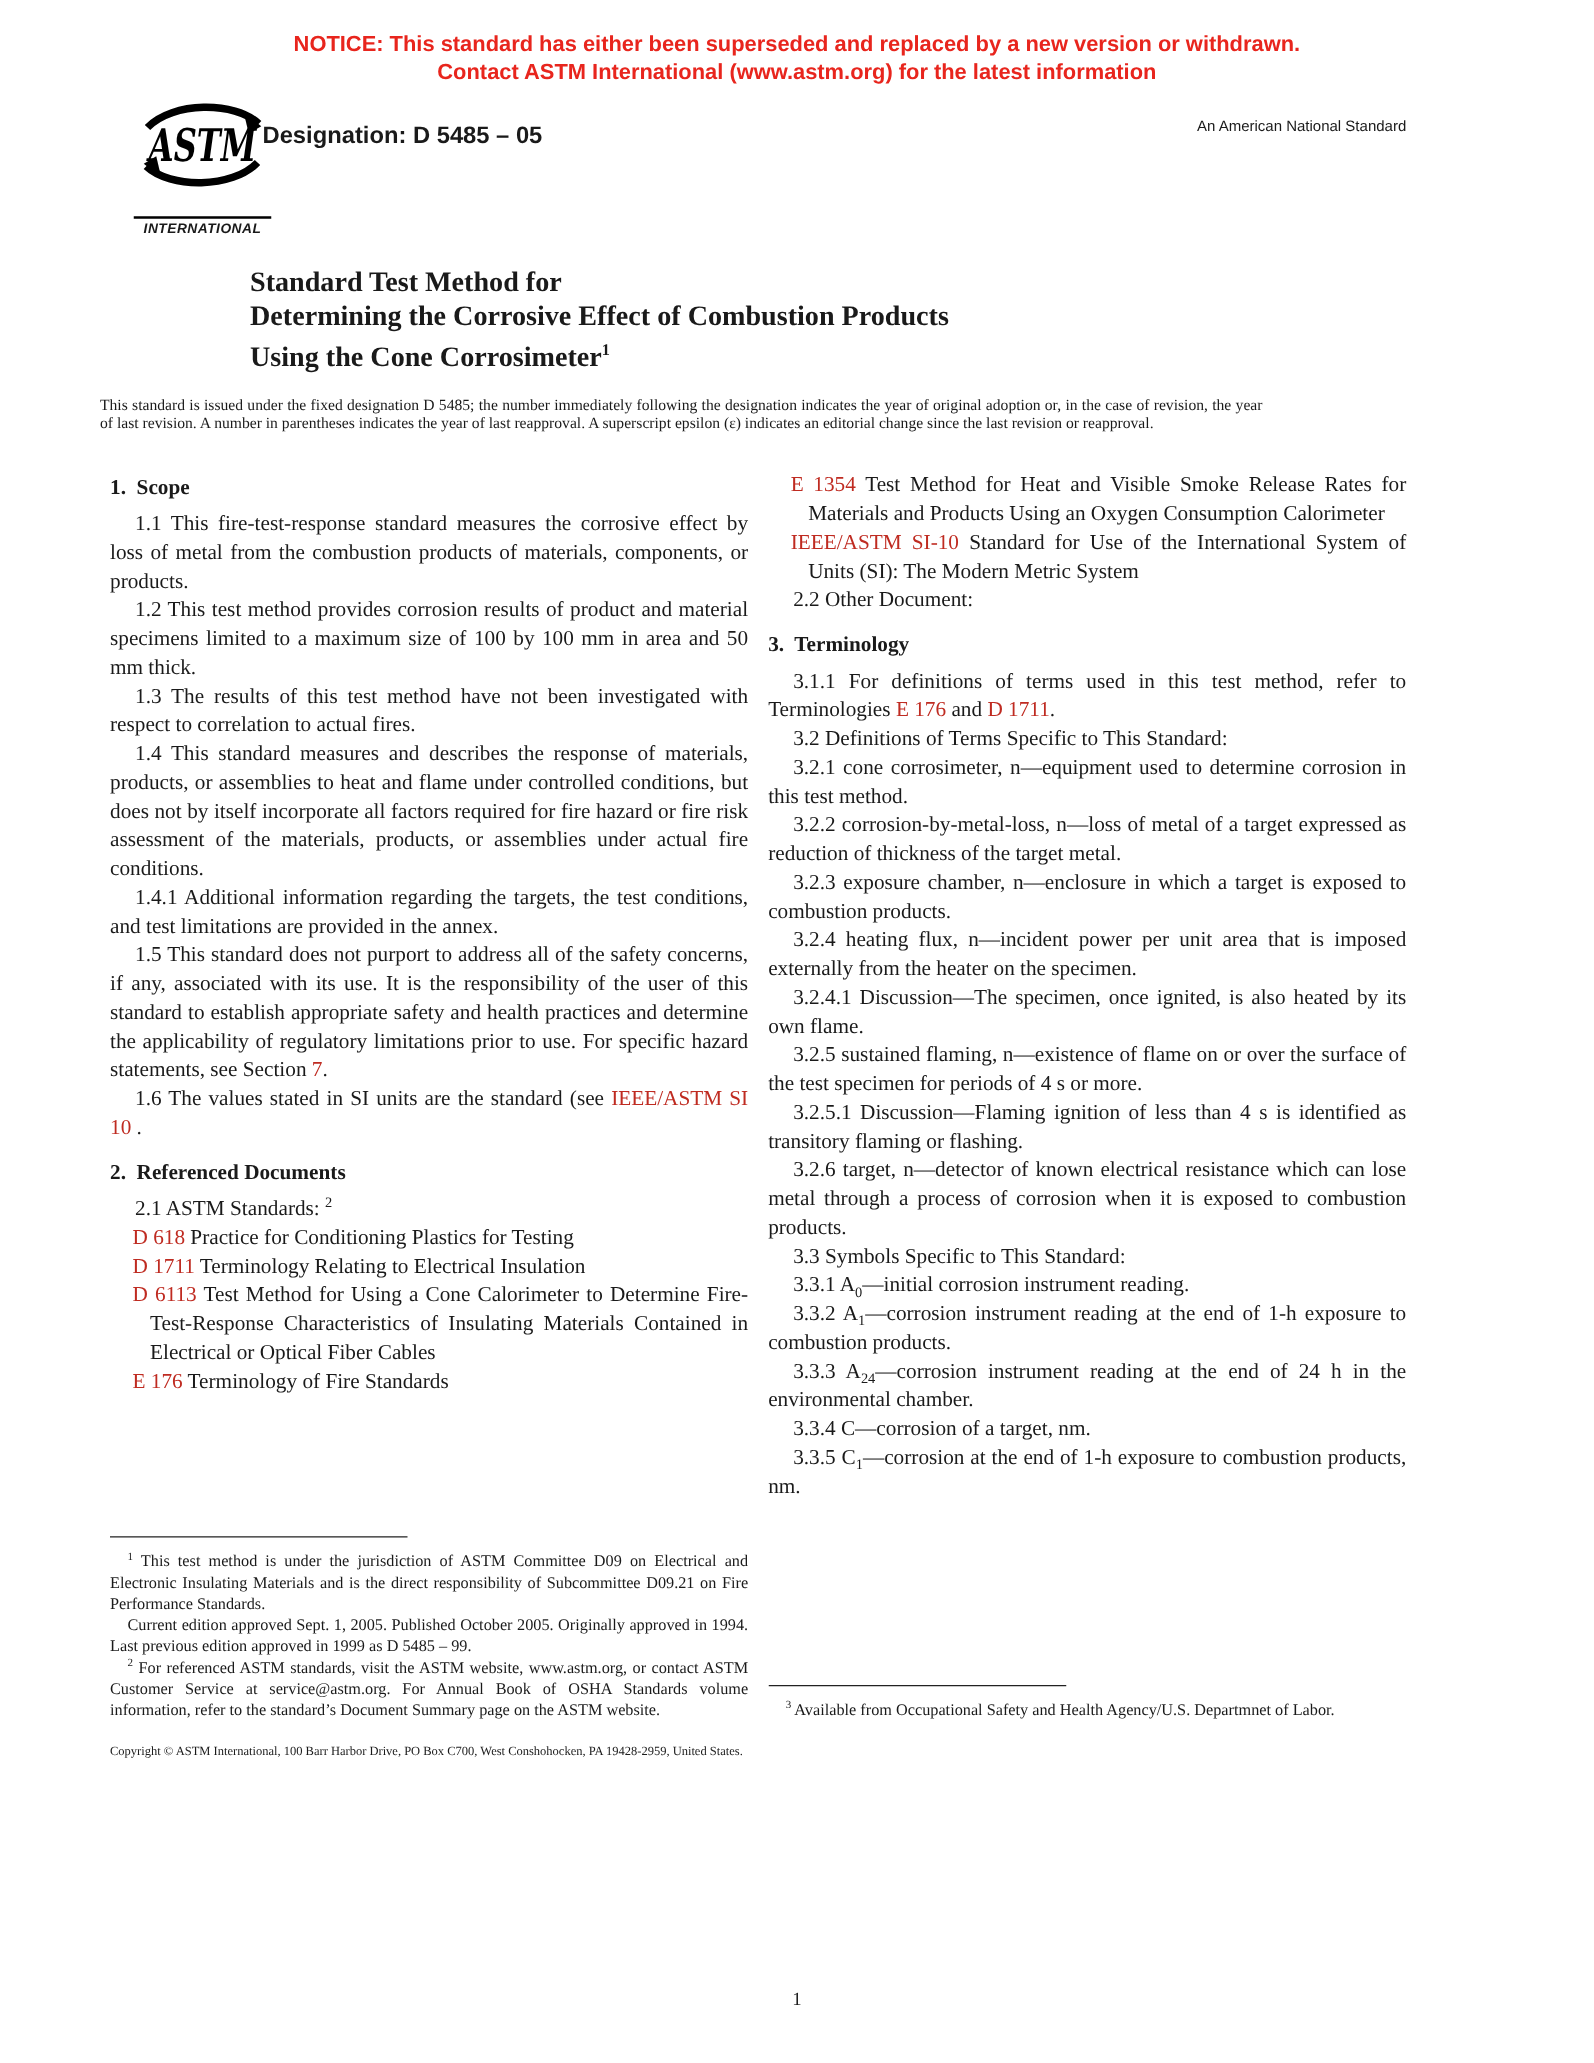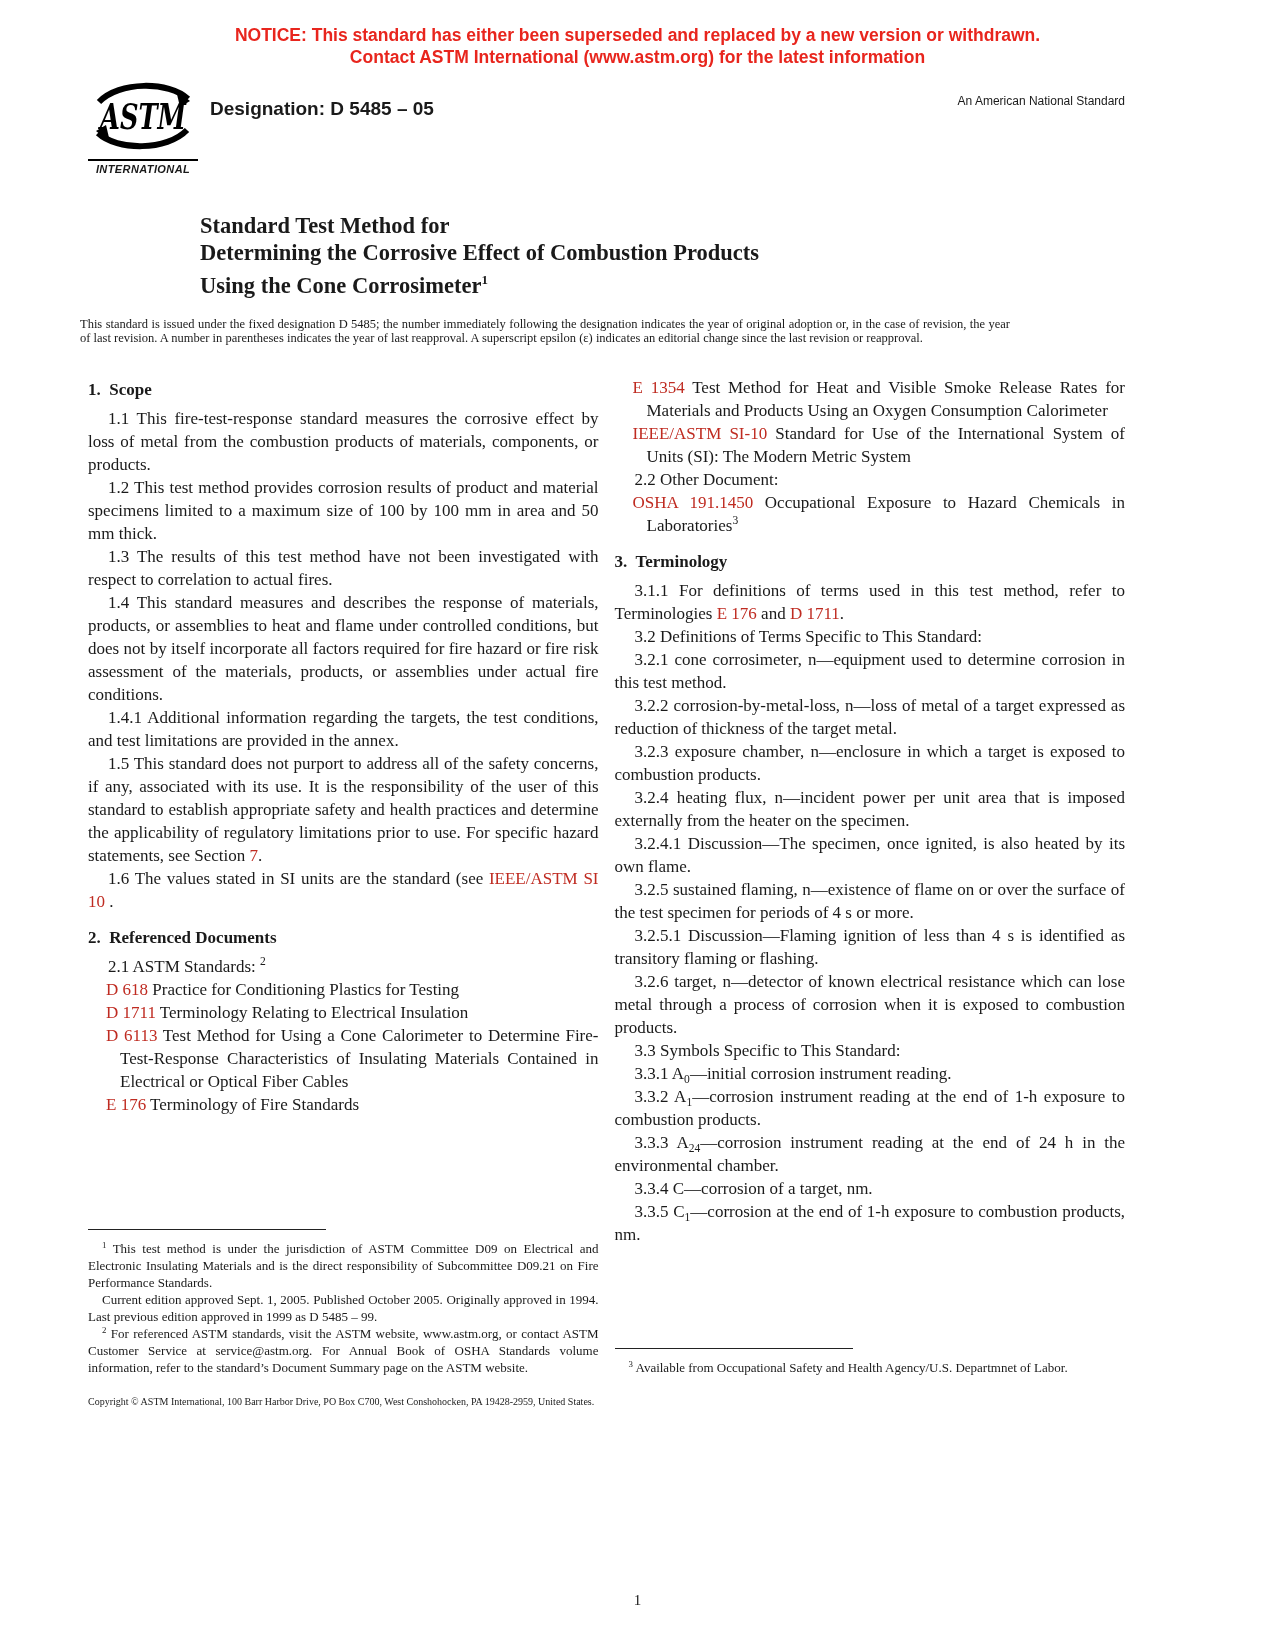--- a/index.html
+++ b/index.html
@@ -10,24 +10,24 @@
     font-family:"Liberation Serif", serif;
   }
   
   .notice {
     padding-top:24px; text-align:center;
     font-family:"Liberation Sans", sans-serif; font-weight:bold;
     font-size:17.5px; line-height:22px; color:var(--notice_red,#e8251d);
   }
   
   .header { position:relative; margin:16px 150px 0 88px; height:104px; }
-  .logo { position:absolute; left:0; top:-6px; width:110px; text-align:center; }
+  .logo { position:absolute; left:19px; top:-6px; width:110px; text-align:center; }
   .logo-sub {
     font-family:"Liberation Sans", sans-serif; font-style:italic; font-weight:bold;
-    font-size:11px; letter-spacing:.4px; margin-top:1px; border-top:2px solid #000; padding-top:2px;
+    font-size:11px; letter-spacing:.4px; margin-top:14px; border-top:2px solid #000; padding-top:2px;
   }
   .designation {
     position:absolute; left:122px; top:14px;
     font-family:"Liberation Sans", sans-serif; font-weight:bold; font-size:19px;
   }
   .ans { position:absolute; right:0; top:10px; font-family:"Liberation Sans", sans-serif; font-size:12px; }
   
   .title-block {
     margin:24px 150px 0 200px;
     font-family:Liberation Serif, serif; font-weight:bold;
@@ -114,21 +114,20 @@
         <p class="fn"><span class="s-sup">1</span><span> This test method is under the jurisdiction of ASTM Committee D09 on Electrical and Electronic Insulating Materials and is the direct responsibility of Subcommittee D09.21 on Fire Performance Standards.</span></p>
         <p class="fn"><span>Current edition approved Sept. 1, 2005. Published October 2005. Originally approved in 1994. Last previous edition approved in 1999 as D 5485 – 99.</span></p>
         <p class="fn"><span class="s-sup">2</span><span> For referenced ASTM standards, visit the ASTM website, www.astm.org, or contact ASTM Customer Service at service@astm.org. For </span><span class="s-i">Annual Book of OSHA Standards</span><span> volume information, refer to the standard’s Document Summary page on the ASTM website.</span></p>
       </div>
     </div>
 
     <div class="col">
       <p class="ref"><span class="s-r">E 1354</span><span> Test Method for Heat and Visible Smoke Release Rates for Materials and Products Using an Oxygen Consumption Calorimeter</span></p>
       <p class="ref"><span class="s-r">IEEE/ASTM SI-10</span><span> Standard for Use of the International System of Units (SI): The Modern Metric System</span></p>
       <p class="para"><span class="s-i">2.2 </span><span class="s-i">Other Document:</span></p>
-      <p class="ref"><span class="s-r">OSHA 191.1450</span><span> Occupational Exposure to Hazard Chemicals in Laboratories</span><span class="s-sup">3</span></p>
 
       <div class="sec-heading">3.&nbsp; Terminology</div>
       <p class="para"><span class="s-i">3.1.1 </span><span>For definitions of terms used in this test method, refer to Terminologies </span><span class="s-r">E 176</span><span> and </span><span class="s-r">D 1711</span><span>.</span></p>
       <p class="para"><span class="s-i">3.2 </span><span class="s-i">Definitions of Terms Specific to This Standard:</span></p>
       <p class="para"><span class="s-i">3.2.1 </span><span class="s-i">cone corrosimeter, n</span><span>—equipment used to determine corrosion in this test method.</span></p>
       <p class="para"><span class="s-i">3.2.2 </span><span class="s-i">corrosion-by-metal-loss, n</span><span>—loss of metal of a target expressed as reduction of thickness of the target metal.</span></p>
       <p class="para"><span class="s-i">3.2.3 </span><span class="s-i">exposure chamber, n</span><span>—enclosure in which a target is exposed to combustion products.</span></p>
       <p class="para"><span class="s-i">3.2.4 </span><span class="s-i">heating flux, n</span><span>—incident power per unit area that is imposed externally from the heater on the specimen.</span></p>
       <p class="para"><span class="s-i">3.2.4.1 </span><span class="s-i">Discussion</span><span>—The specimen, once ignited, is also heated by its own flame.</span></p>
       <p class="para"><span class="s-i">3.2.5 </span><span class="s-i">sustained flaming, n</span><span>—existence of flame on or over the surface of the test specimen for periods of 4 s or more.</span></p>

